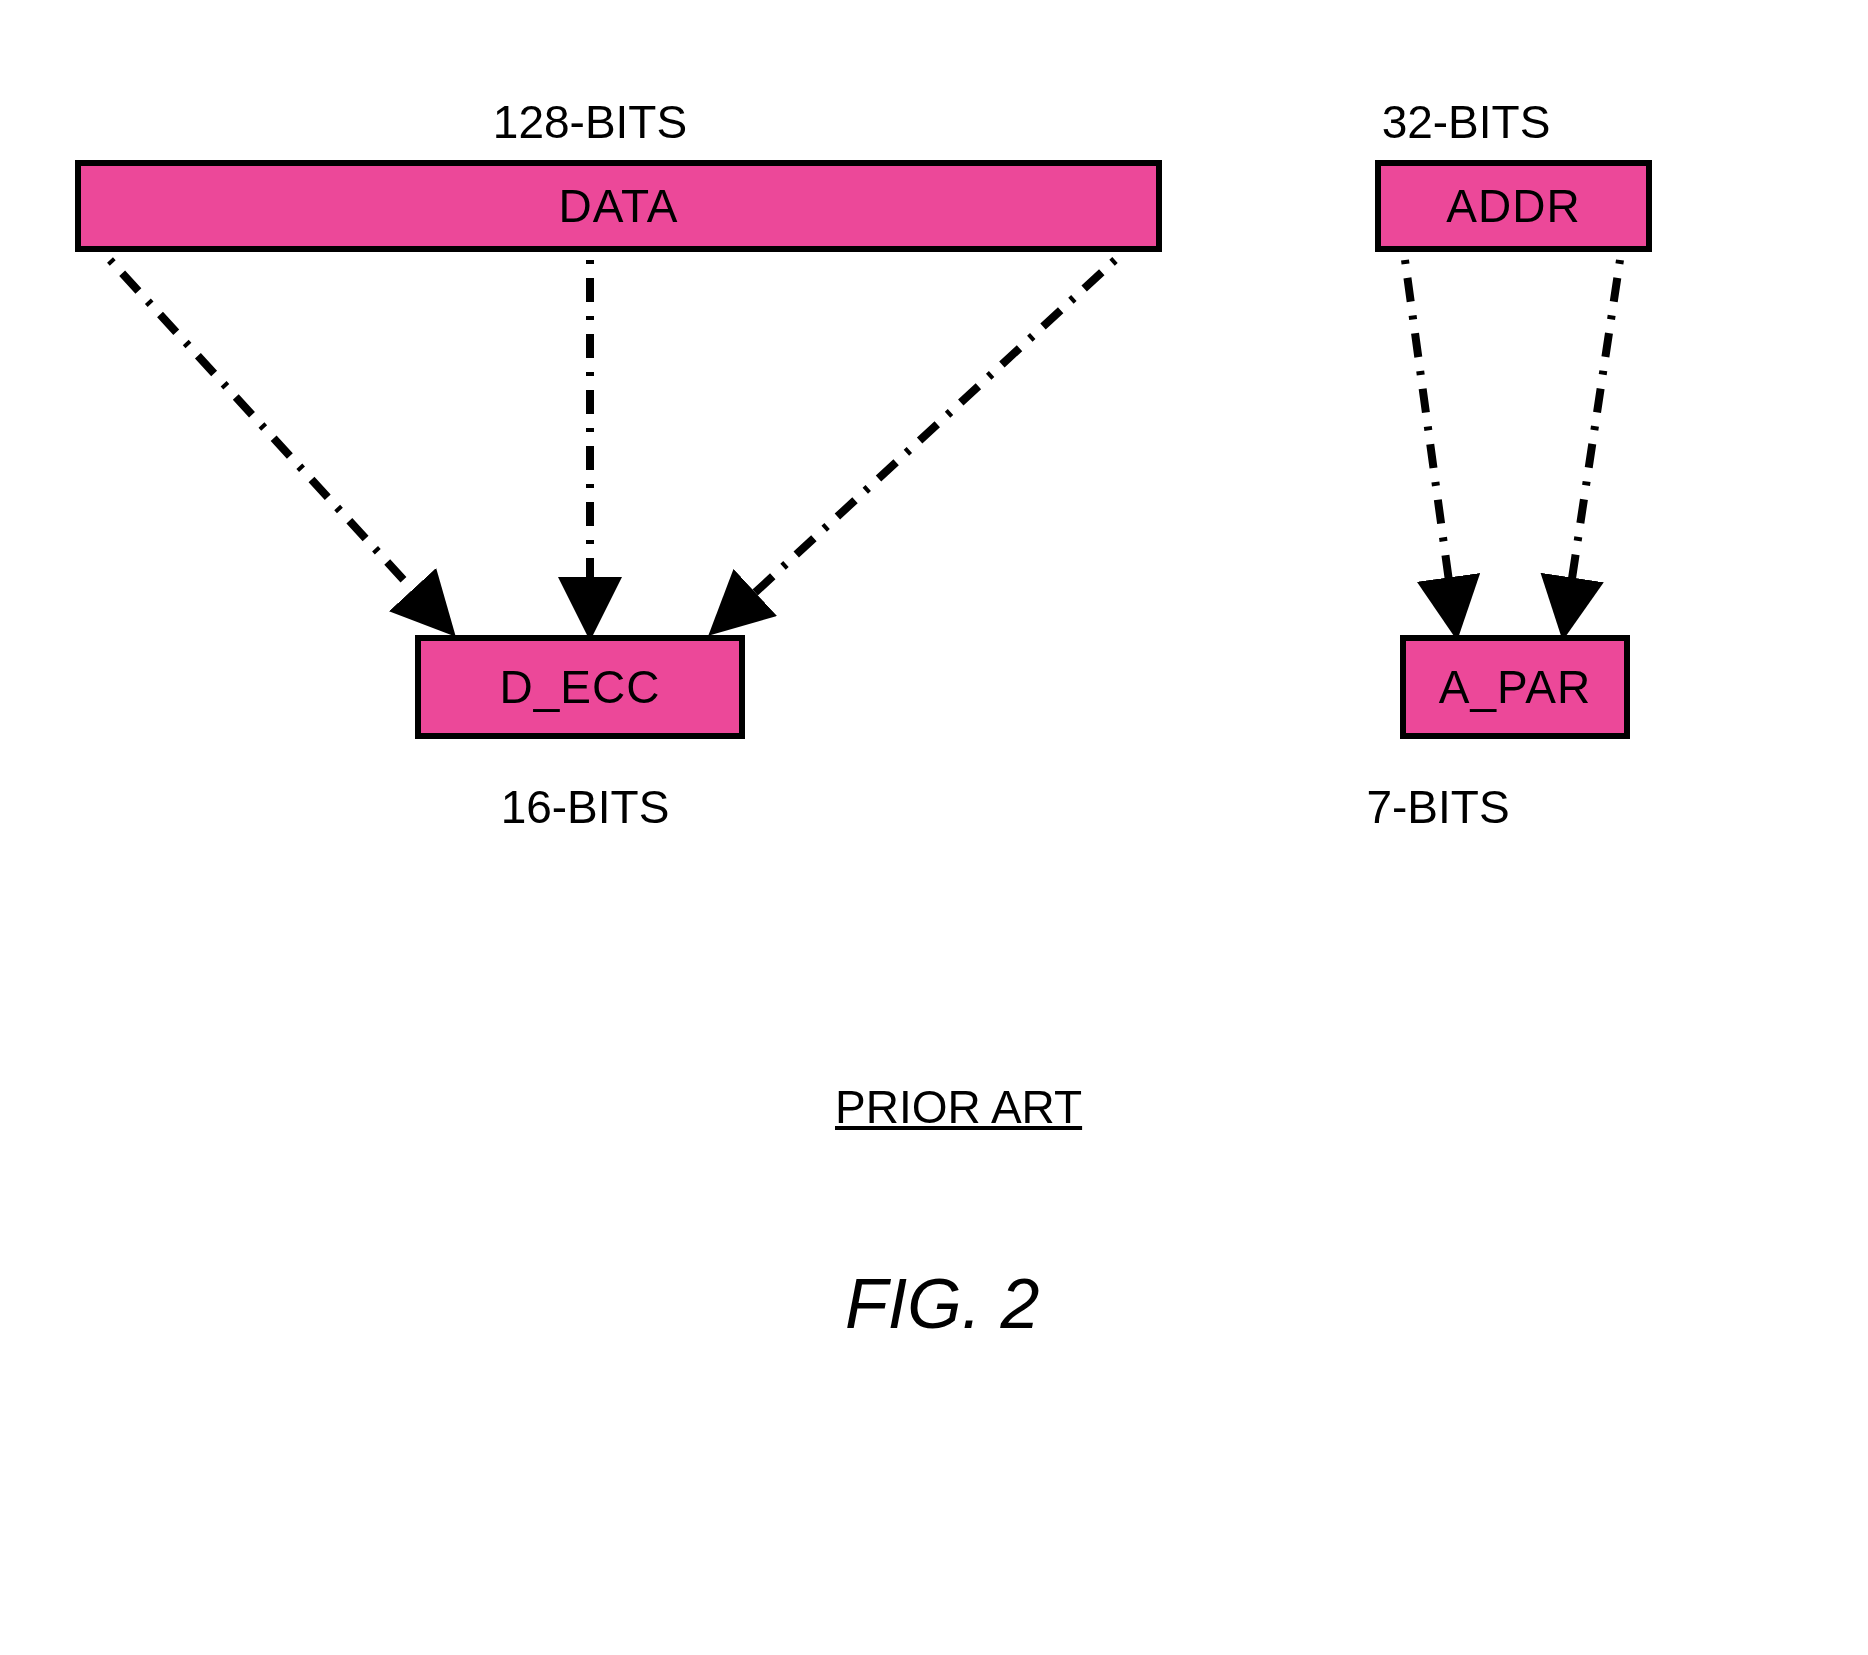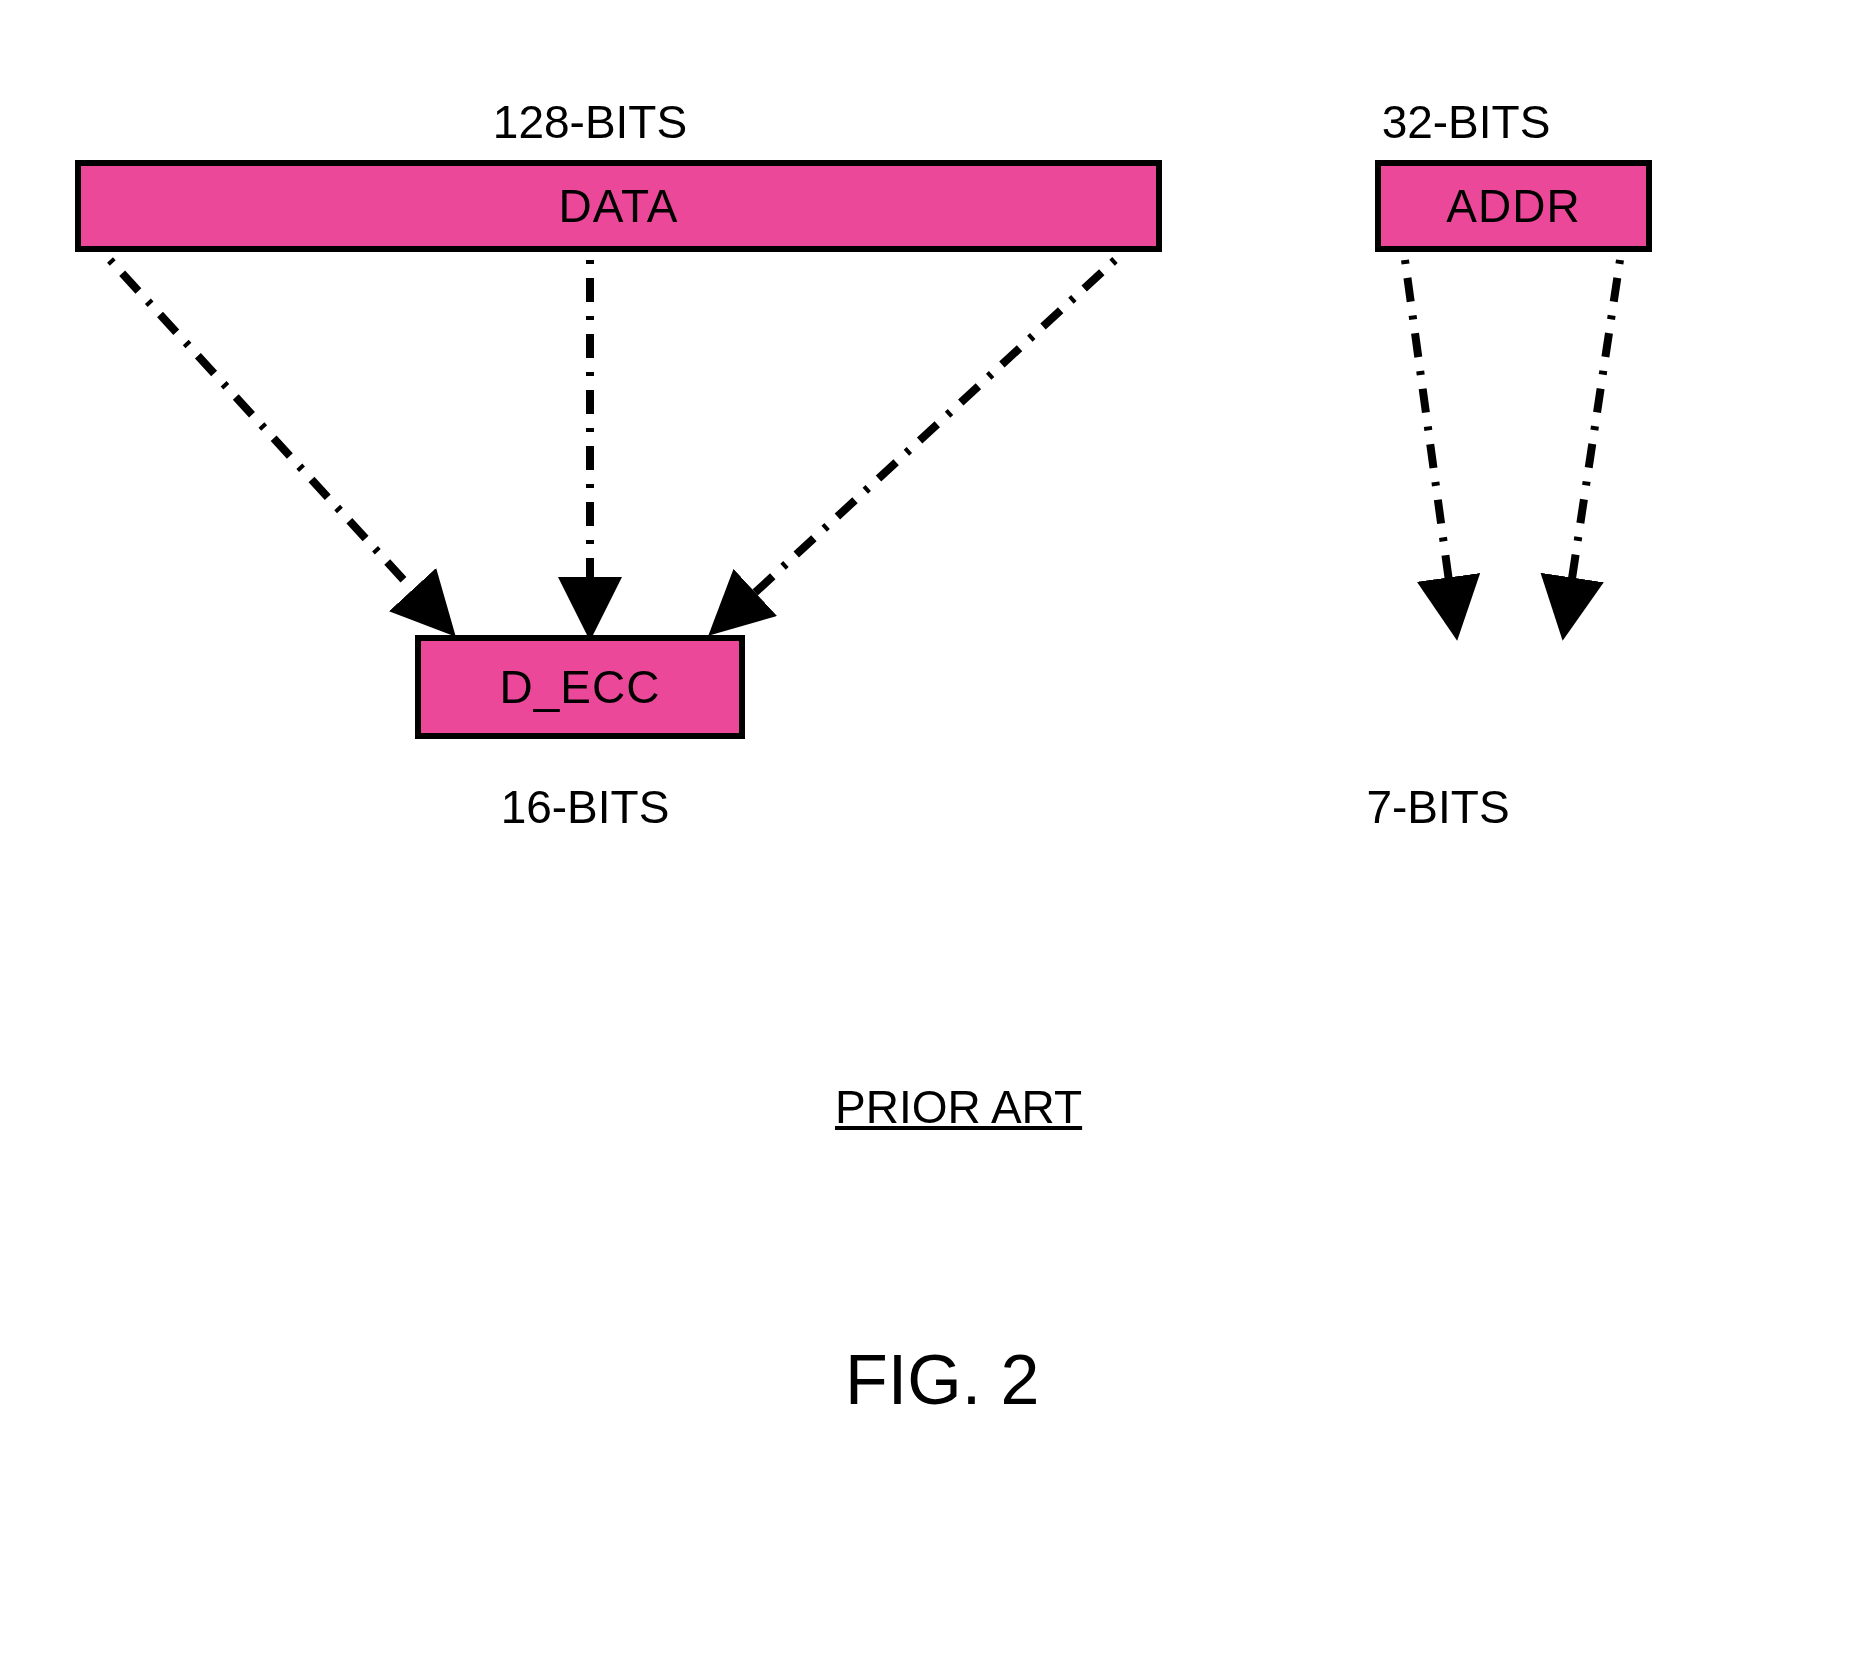--- a/index.html
+++ b/index.html
@@ -53,27 +53,28 @@
 
 <div class="canvas">
 
   <div class="label" style="left:460px; top:95px; width:260px;">128-BITS</div>
   <div class="label" style="left:1356px; top:95px; width:220px;">32-BITS</div>
 
   <div class="box" style="left:75px; top:160px; width:1075px; height:80px;">DATA</div>
   <div class="box" style="left:415px; top:635px; width:318px; height:92px;">D_ECC</div>
 
   <div class="box" style="left:1375px; top:160px; width:265px; height:80px;">ADDR</div>
+  <div class="box" style="left:1400px; top:635px; width:218px; height:92px;">A_PAR</div>
 
   <div class="label" style="left:470px; top:780px; width:230px;">16-BITS</div>
   <div class="label" style="left:1348px; top:780px; width:180px;text-align:center;">7-BITS</div>
 
   <div class="prior-art" style="left:835px; top:1080px;">PRIOR ART</div>
 
-  <div class="fig-label" style="left:845px; top:1340px;">FIG. 2</div>
+  <div class="fig-label" style="left:845px; top:1264px;font-style:italic;">FIG. 2</div>
 
   <svg class="overlay" viewBox="0 0 1868 1655">
     <defs>
       <marker id="arrowhead" markerWidth="8" markerHeight="8" refX="6" refY="4" orient="auto">
         <path d="M0,0 L8,4 L0,8 Z" fill="#000"></path>
       </marker>
     </defs>
 
     <line x1="110" y1="260" x2="445" y2="625" stroke="#000" stroke-width="8" stroke-dasharray="4 14 24 14" marker-end="url(#arrowhead)"></line>
     <line x1="590" y1="260" x2="590" y2="625" stroke="#000" stroke-width="8" stroke-dasharray="4 14 24 14" marker-end="url(#arrowhead)"></line>

